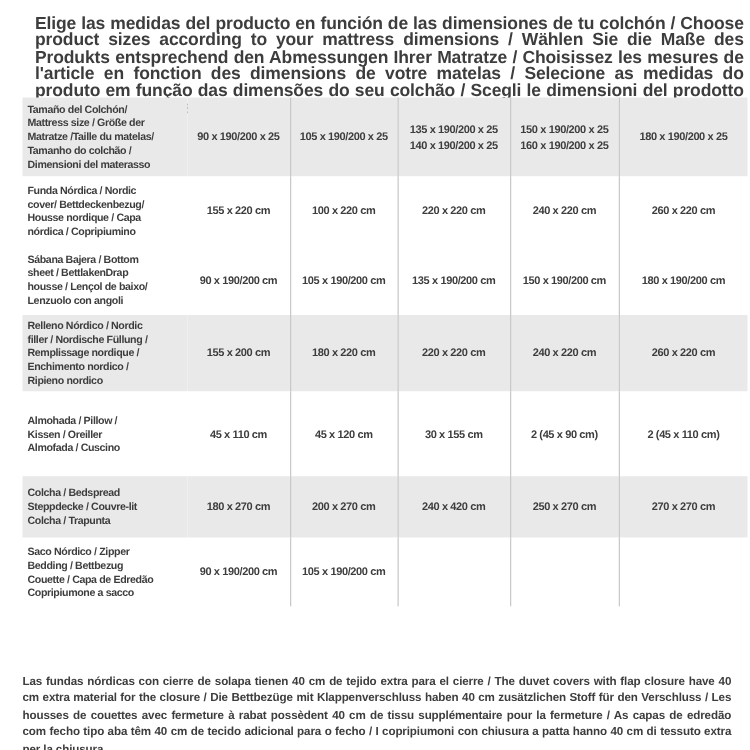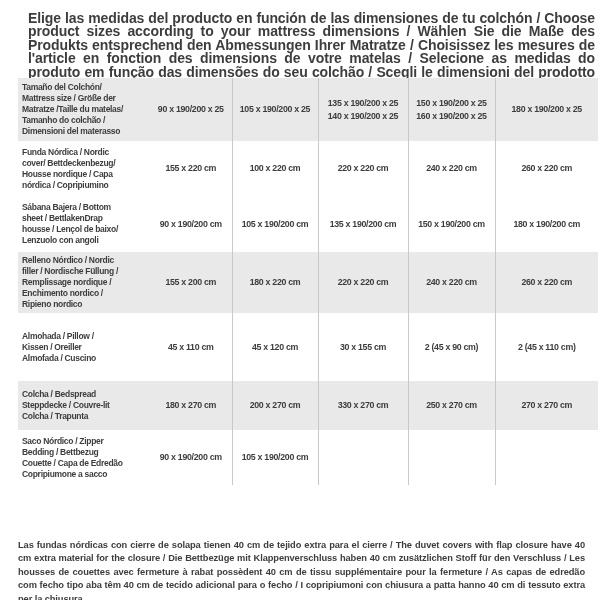--- a/index.html
+++ b/index.html
@@ -136,21 +136,21 @@
           <td class="value-cell divided">30 x 155 cm</td>
           <td class="value-cell divided">2 (45 x 90 cm)</td>
           <td class="value-cell divided">2 (45 x 110 cm)</td>
         </tr>
         <tr class="stripe" style="height: 49px;">
           <td class="label-cell">Colcha / Bedspread
 Steppdecke / Couvre-lit
 Colcha / Trapunta</td>
           <td class="value-cell">180 x 270 cm</td>
           <td class="value-cell divided">200 x 270 cm</td>
-          <td class="value-cell divided">330 x 270 cm</td>
+          <td class="value-cell divided">240 x 420 cm</td>
           <td class="value-cell divided">250 x 270 cm</td>
           <td class="value-cell divided">270 x 270 cm</td>
         </tr>
         <tr style="height: 55px;">
           <td class="label-cell">Saco Nórdico / Zipper
 Bedding / Bettbezug
 Couette / Capa de Edredão
 Copripiumone a sacco</td>
           <td class="value-cell">90 x 190/200 cm</td>
           <td class="value-cell divided">105 x 190/200 cm</td>

